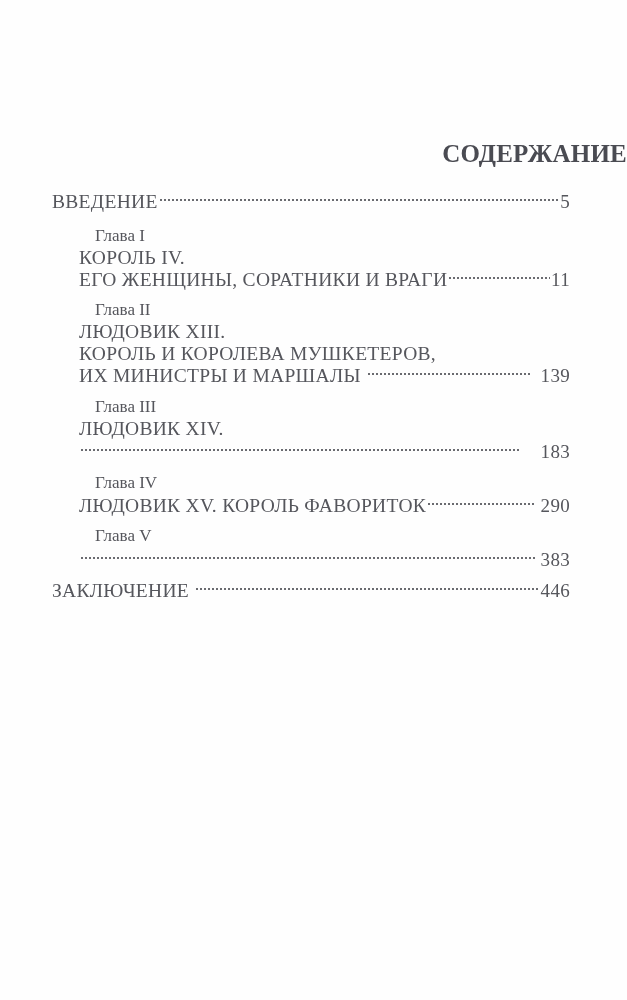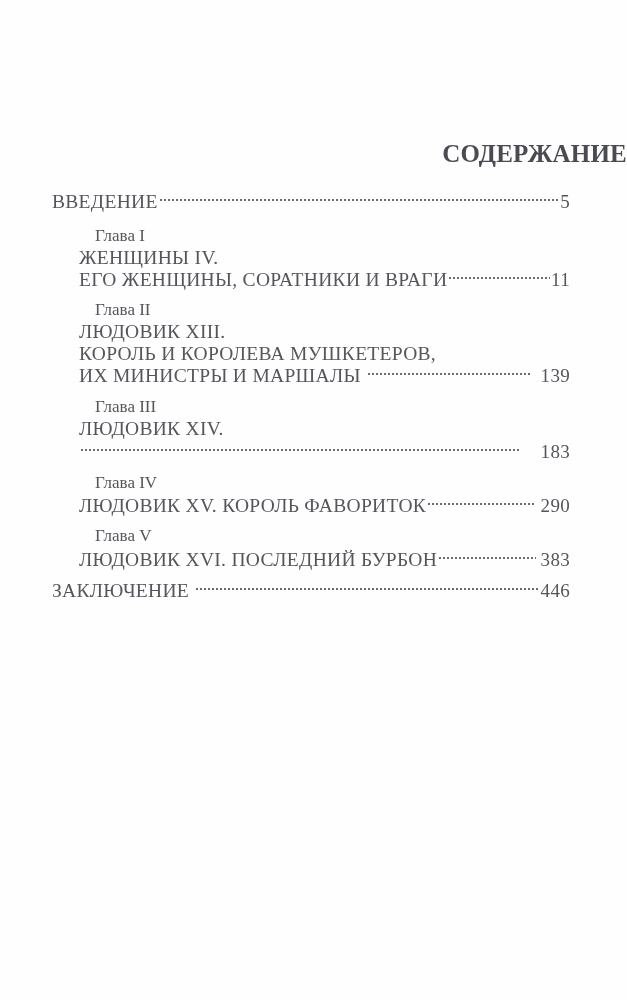--- a/index.html
+++ b/index.html
@@ -28,21 +28,21 @@
 
 <div class="toc">
 
   <div class="line entry" style="top:0px">
     <span>ВВЕДЕНИЕ</span>
     <span class="lead"></span>
     <span class="pg">5</span>
   </div>
 
   <div class="line chap" style="top:34px">Глава I</div>
-  <div class="line entry indent" style="top:56px">ЖЕНЩИНЫ IV.</div>
+  <div class="line entry indent" style="top:56px">КОРОЛЬ IV.</div>
   <div class="line entry indent" style="top:78px">
     <span>ЕГО ЖЕНЩИНЫ, СОРАТНИКИ И ВРАГИ</span>
     <span class="lead"></span>
     <span class="pg">11</span>
   </div>
 
   <div class="line chap" style="top:108px">Глава II</div>
   <div class="line entry indent" style="top:130px">ЛЮДОВИК XIII.</div>
   <div class="line entry indent" style="top:152px">КОРОЛЬ И КОРОЛЕВА МУШКЕТЕРОВ,</div>
   <div class="line entry indent" style="top:174px">
@@ -60,21 +60,20 @@
 
   <div class="line chap" style="top:281px">Глава IV</div>
   <div class="line entry indent" style="top:304px">
     <span>ЛЮДОВИК XV. КОРОЛЬ ФАВОРИТОК</span>
     <span class="lead"></span>
     <span class="pg" style="margin-left:4px">290</span>
   </div>
 
   <div class="line chap" style="top:334px">Глава V</div>
   <div class="line entry indent" style="top:358px">
-    <span>ЛЮДОВИК XVI. ПОСЛЕДНИЙ БУРБОН</span>
     <span class="lead"></span>
     <span class="pg" style="margin-left:4px">383</span>
   </div>
 
   <div class="line entry" style="top:389px">
     <span>ЗАКЛЮЧЕНИЕ</span>
     <span class="lead" style="margin-left:6px"></span>
     <span class="pg" style="margin-left:2px">446</span>
   </div>
 </div>

